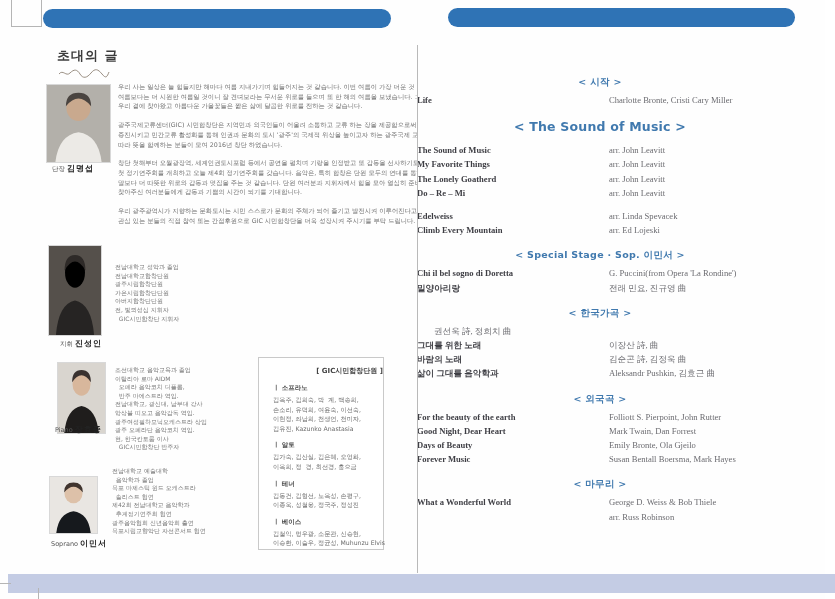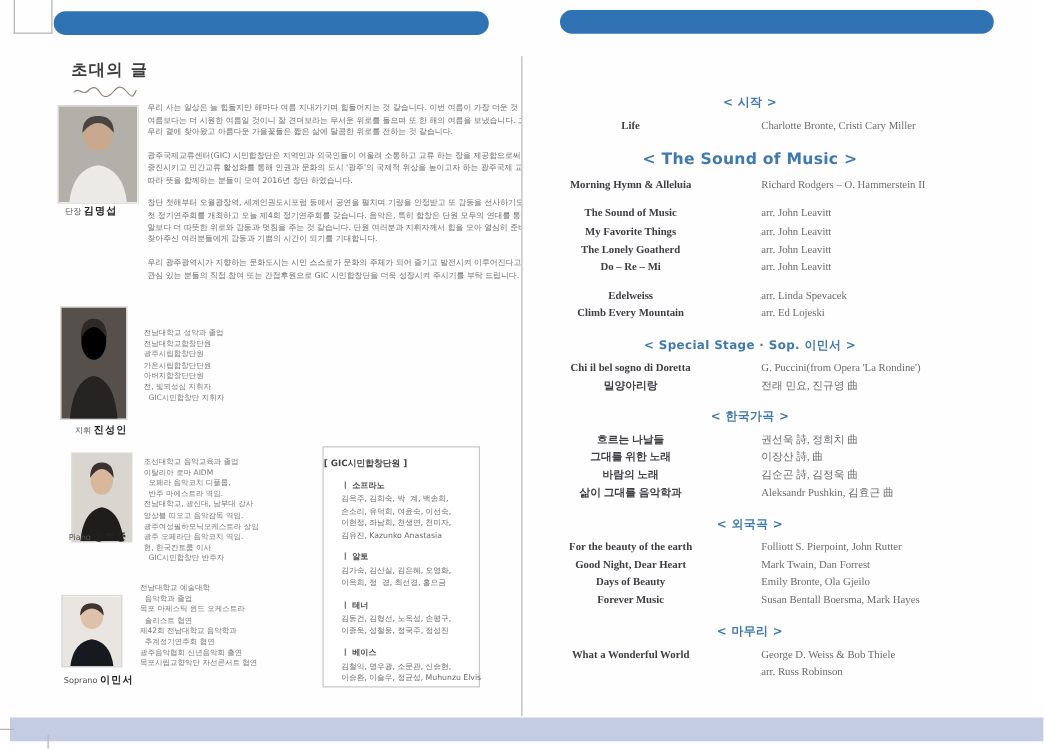--- a/index.html
+++ b/index.html
@@ -25,33 +25,33 @@
   .caption{position:absolute;font-size:6.5px;color:#555;white-space:nowrap;}
   .caption b{font-size:8px;color:#222;letter-spacing:1px;}
   .paragraphs{position:absolute;left:118px;top:82px;width:290px;}
   .paragraphs .para{margin-bottom:9px;}
   .paragraphs .pline{font-size:6.3px;line-height:9.7px;color:#6e6e6e;white-space:nowrap;}
   .bio{position:absolute;}
   .bio .bline{font-size:6px;line-height:8.6px;color:#787878;white-space:pre;}
   
   .members-box{position:absolute;left:258px;top:357px;width:126px;height:193px;
                border:1px solid #c9c9c9;background:#fff;box-sizing:border-box;padding-top:8px;}
-  .members-title{text-align:left;font-size:7px;font-weight:bold;color:#444;margin-bottom:4px;}
+  .members-title{text-align:right;font-size:7px;font-weight:bold;color:#444;margin-bottom:4px;}
   .mgroup{margin:8px 0 0 14px;}
   .mpart{font-size:6.5px;font-weight:bold;color:#4a4a4a;margin-bottom:2px;}
   .mline{font-size:6.2px;line-height:9.6px;color:#6a6a6a;white-space:pre;}
   
   .program{position:absolute;left:0;top:76px;width:370px;}
   .psection{margin-bottom:12px;}
   .phead{width:366px;text-align:center;color:var(--header-blue,#4079ae);
          font-size:9.5px;font-weight:bold;letter-spacing:0.3px;margin-bottom:4px;}
   .phead.large{font-size:12.5px;letter-spacing:0.2px;margin-bottom:6px;}
   .prow{display:flex;line-height:14.2px;font-family:"Liberation Serif","DejaVu Serif",serif;}
   .prow.gap{margin-top:9px;}
-  .ptitle{flex:0 0 175px;text-align:center;font-size:8.6px;font-weight:bold;color:#3e3e44;white-space:nowrap;}
+  .ptitle{flex:0 0 175px;text-align:left;font-size:8.6px;font-weight:bold;color:#3e3e44;white-space:nowrap;}
   .pcredit{margin-left:17px;font-size:8.6px;color:#6b6b70;white-space:nowrap;}
 </style>
 </head>
 <body>
 
 <div id="canvas">
 
   <div class="page" id="page-left">
     <div class="topbar" id="topbar-left"></div>
 
@@ -191,24 +191,20 @@
     <div class="program" id="program">
         <div class="psection">
           <div class="phead">&lt; 시작 &gt;</div>
           <div class="prow">
             <span class="ptitle">Life</span>
             <span class="pcredit">Charlotte Bronte, Cristi Cary Miller</span>
           </div>
         </div>
         <div class="psection">
           <div class="phead large">&lt; The Sound of Music &gt;</div>
-          <div class="prow">
-            <span class="ptitle">Morning Hymn &amp; Alleluia</span>
-            <span class="pcredit">Richard Rodgers – O. Hammerstein II</span>
-          </div>
           <div class="prow gap">
             <span class="ptitle">The Sound of Music</span>
             <span class="pcredit">arr. John Leavitt</span>
           </div>
           <div class="prow">
             <span class="ptitle">My Favorite Things</span>
             <span class="pcredit">arr. John Leavitt</span>
           </div>
           <div class="prow">
             <span class="ptitle">The Lonely Goatherd</span>
@@ -234,21 +230,20 @@
             <span class="pcredit">G. Puccini(from Opera 'La Rondine')</span>
           </div>
           <div class="prow">
             <span class="ptitle">밀양아리랑</span>
             <span class="pcredit">전래 민요, 진규영 曲</span>
           </div>
         </div>
         <div class="psection">
           <div class="phead">&lt; 한국가곡 &gt;</div>
           <div class="prow">
-            <span class="ptitle">흐르는 나날들</span>
             <span class="pcredit">권선욱 詩, 정희치 曲</span>
           </div>
           <div class="prow">
             <span class="ptitle">그대를 위한 노래</span>
             <span class="pcredit">이장산 詩, 曲</span>
           </div>
           <div class="prow">
             <span class="ptitle">바람의 노래</span>
             <span class="pcredit">김순곤 詩, 김정욱 曲</span>
           </div>

